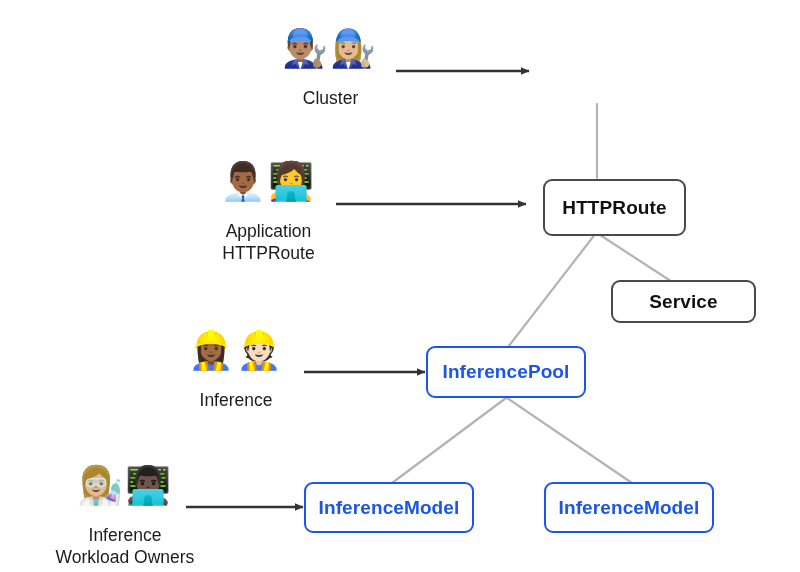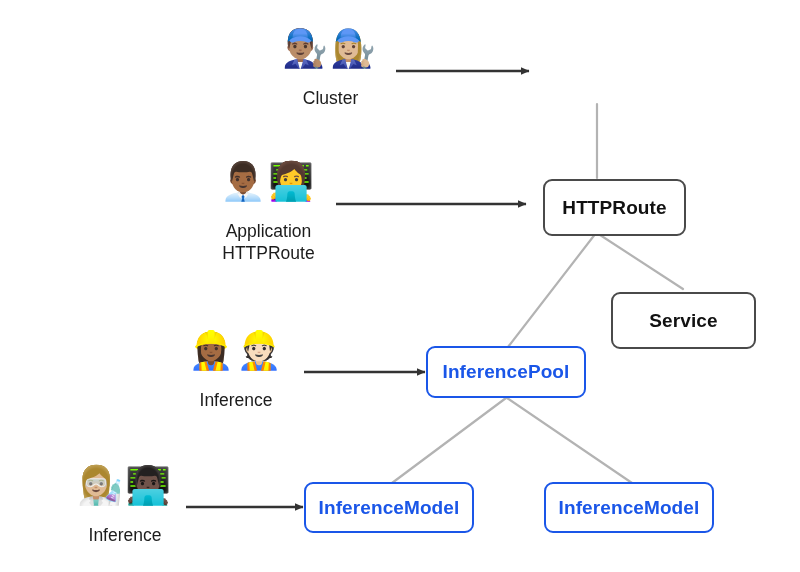--- a/index.html
+++ b/index.html
@@ -119,29 +119,30 @@
     <div class="persona-emojis">👷🏾‍♀️👷🏻</div>
     <div class="persona-label">
       <span>Inference</span>
     </div>
   </div>
 
   <div class="persona" style="left:55px; top:467px; width:140px;">
     <div class="persona-emojis">👩🏼‍🔬👨🏿‍💻</div>
     <div class="persona-label">
       <span>Inference</span>
+      <span class="l2">Workload Owners</span>
     </div>
   </div>
 
 
   <div class="node gray" style="left:527px; top:179px; width:143px; height:57px;margin-left:16px;">
     <span>HTTPRoute</span>
   </div>
 
-  <div class="node gray" style="left:611px; top:292px; width:145px; height:57px;">
+  <div class="node gray" style="left:611px; top:280px; width:145px; height:43px;">
     <span>Service</span>
   </div>
 
   <div class="node blue" style="left:426px; top:346px; width:160px; height:52px;">
     <span>InferencePool</span>
   </div>
 
   <div class="node blue" style="left:304px; top:482px; width:170px; height:51px;">
     <span>InferenceModel</span>
   </div>

